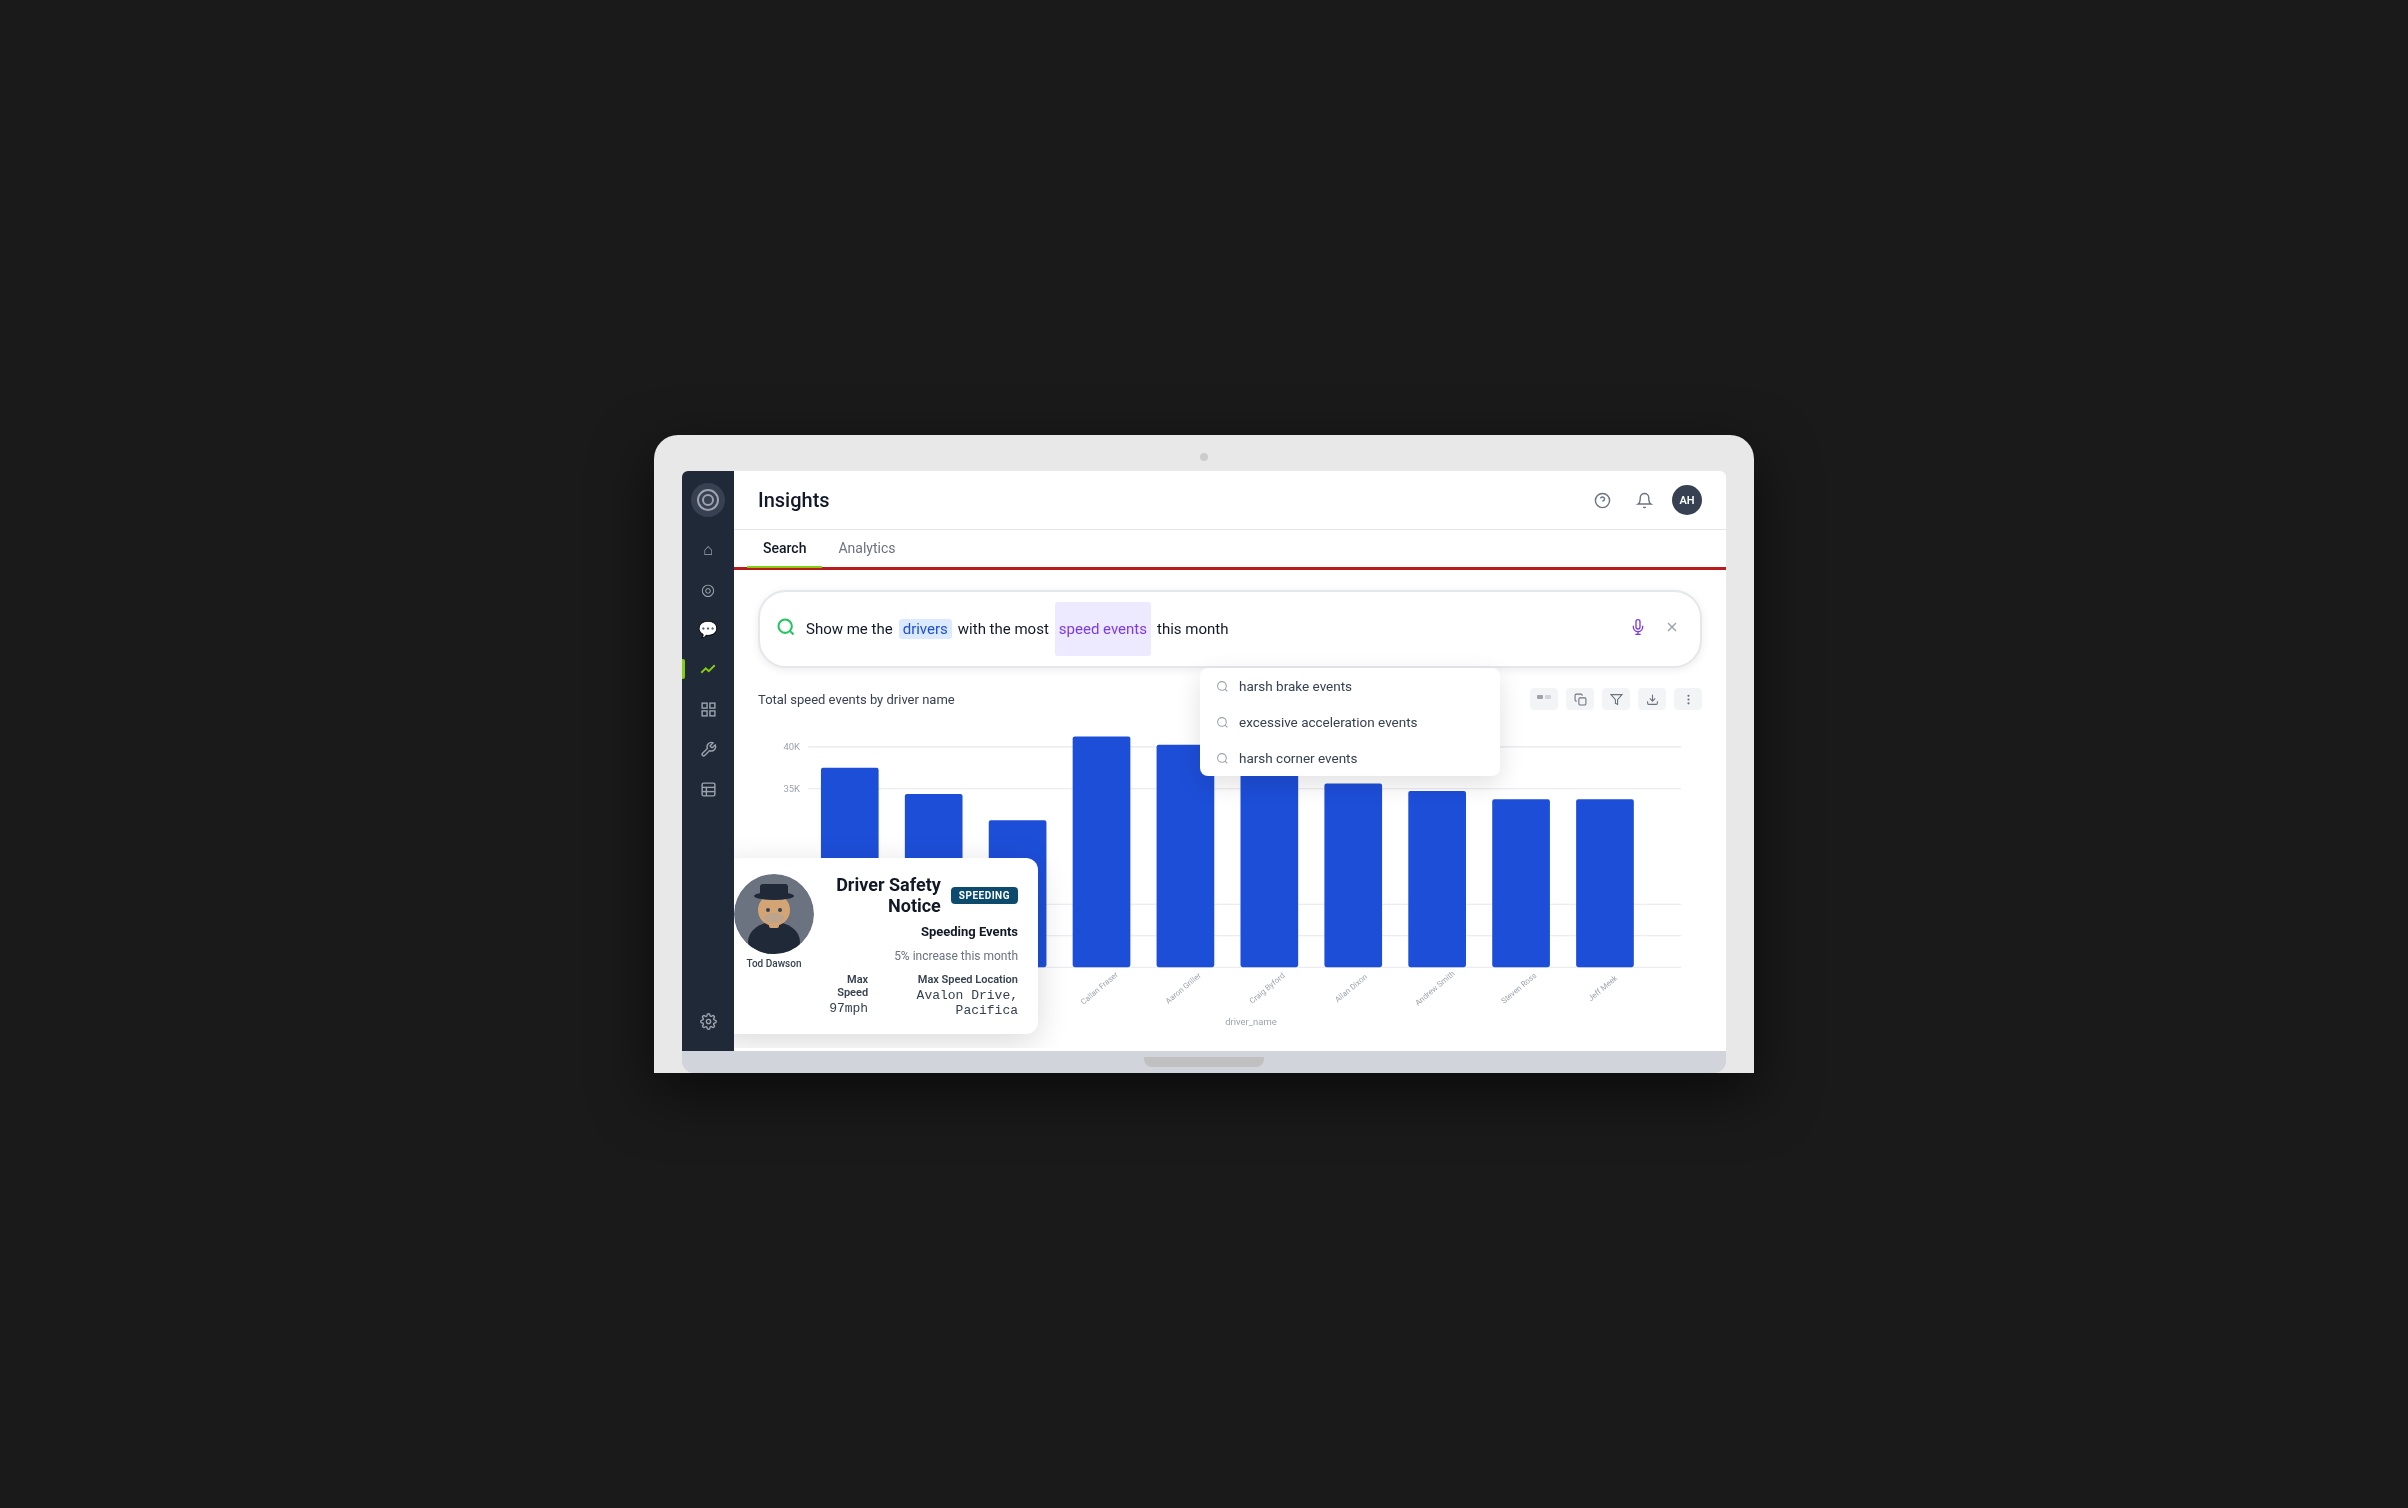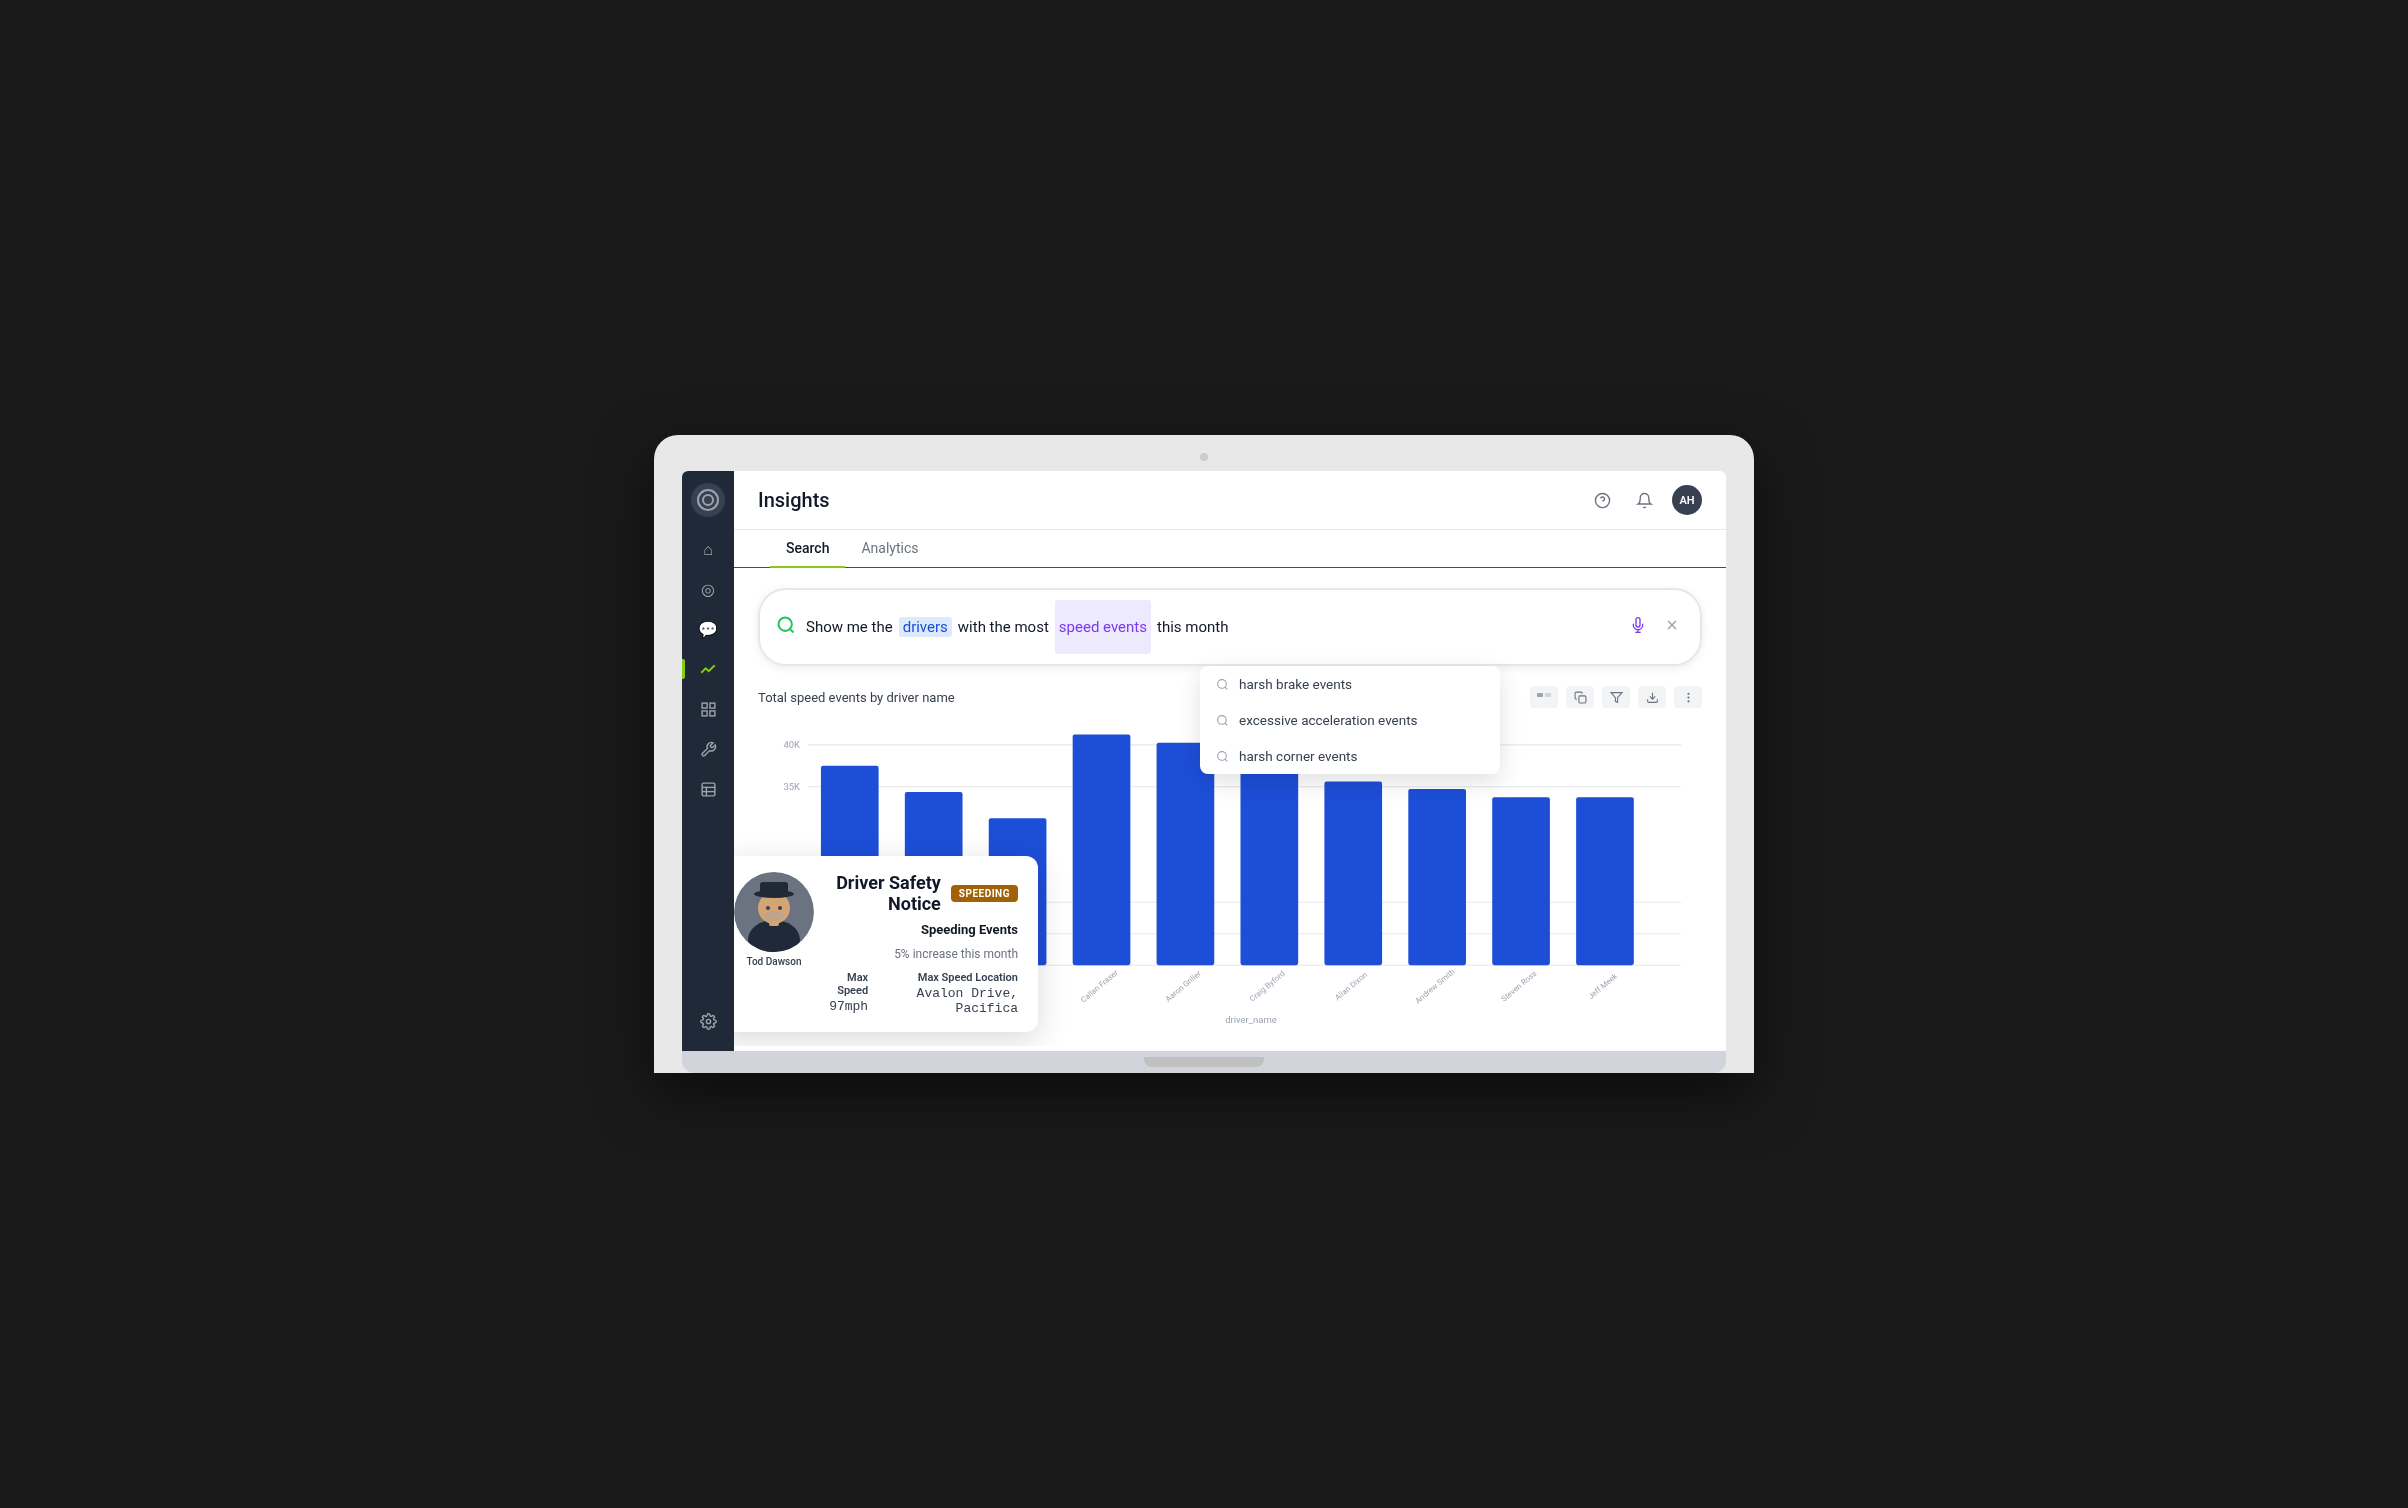--- a/index.html
+++ b/index.html
@@ -163,22 +163,22 @@
       justify-content: center;
       color: #fff;
       font-size: 11px;
       font-weight: 600;
       cursor: pointer;
     }
 
     
     .tabs {
       display: flex;
-      padding: 0 36px;
-      border-bottom: 1px solid #b91c1c;
+      padding: 0 13px;
+      border-bottom: 3px solid #b91c1c;
     }
 
     .tab {
       padding: 10px 16px;
       font-size: 14px;
       color: #6b7280;
       cursor: pointer;
       border-bottom: 2px solid transparent;
       margin-bottom: -1px;
     }
@@ -366,21 +366,21 @@
       margin-bottom: 8px;
     }
 
     .driver-card-title {
       font-size: 18px;
       font-weight: 700;
       color: #111827;
     }
 
     .badge-speeding {
-      background: #a16207;
+      background: #0c4a6e;
       color: #fff;
       font-size: 10px;
       font-weight: 700;
       padding: 3px 8px;
       border-radius: 4px;
       letter-spacing: 0.5px;
     }
 
     .driver-stat-label {
       font-size: 13px;

